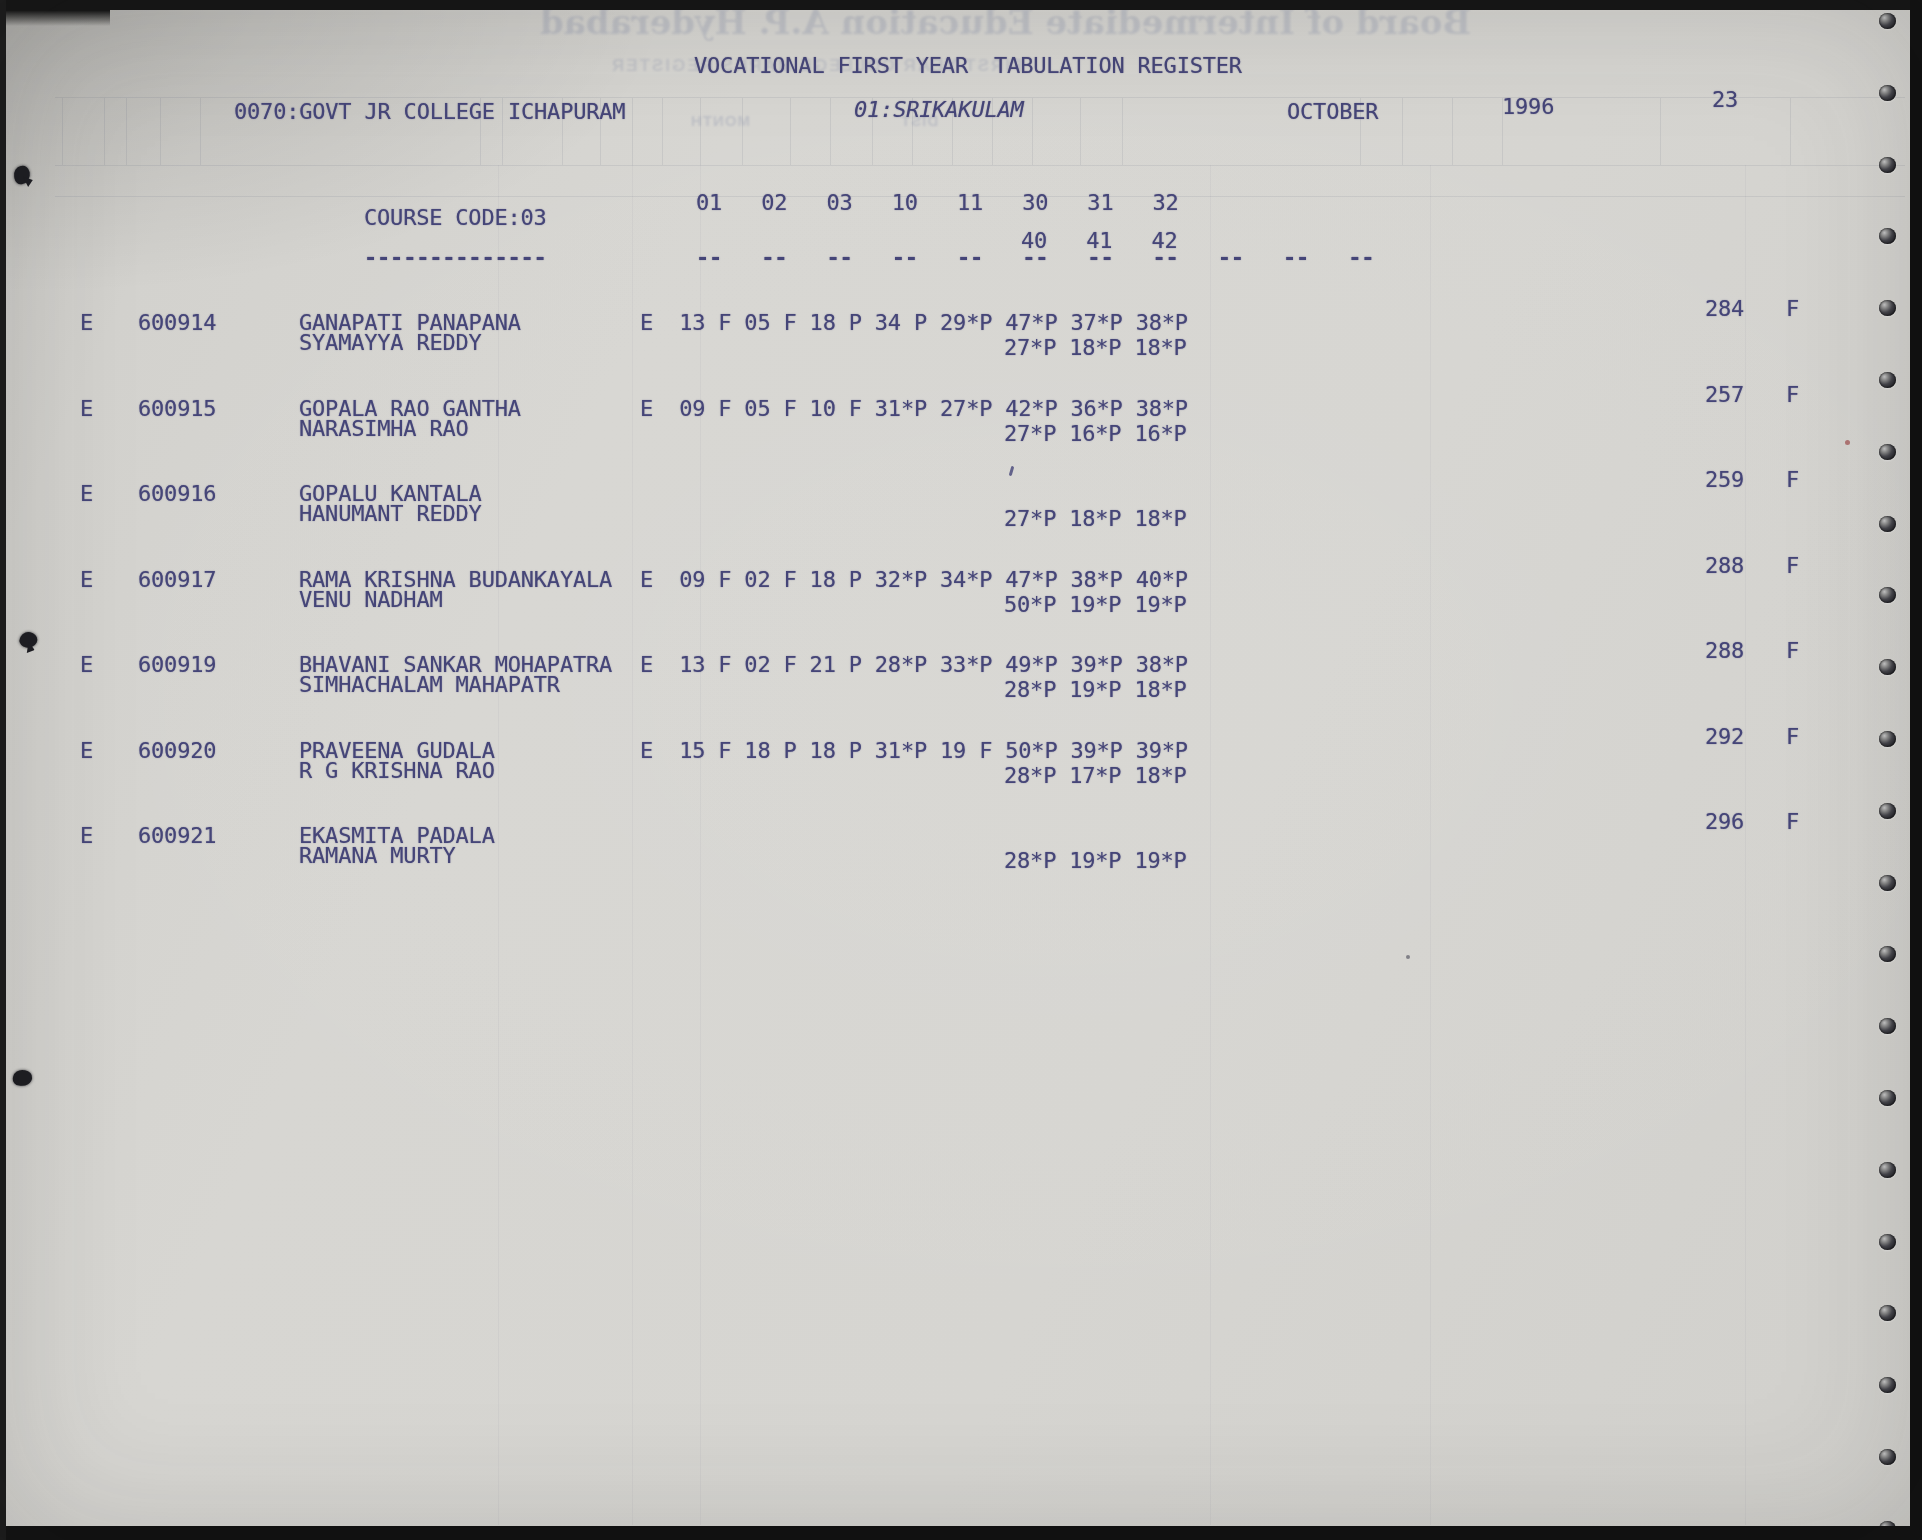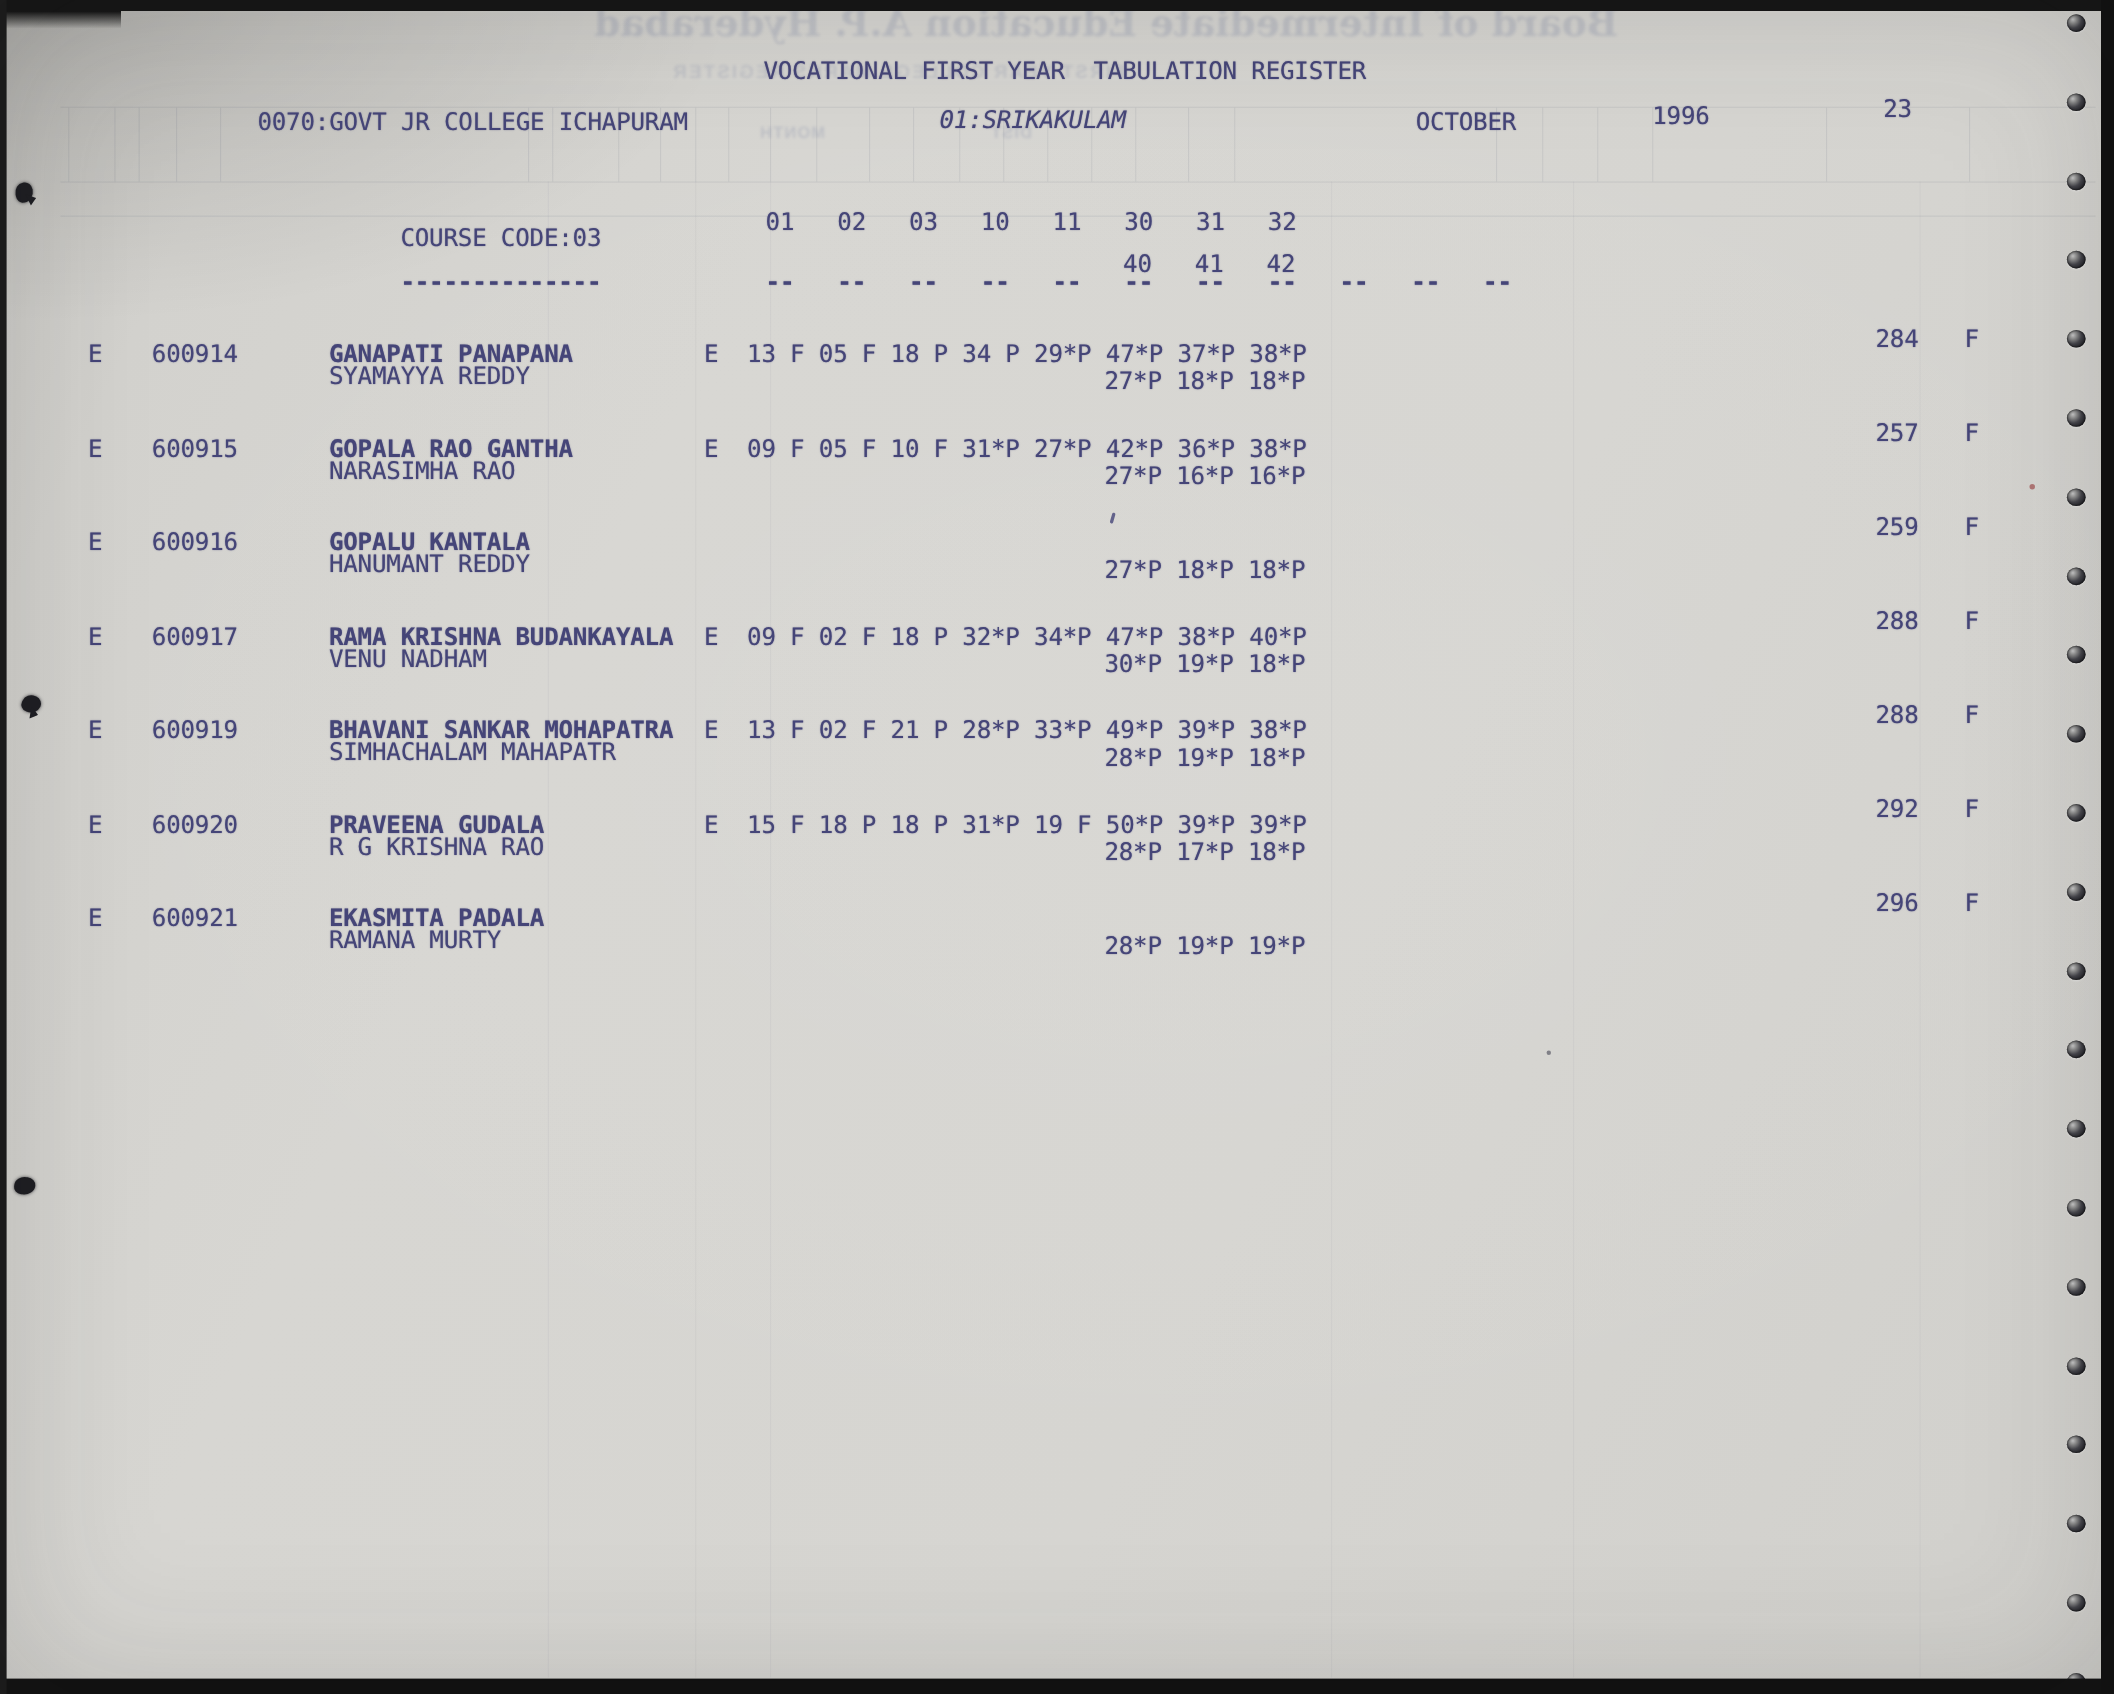--- a/index.html
+++ b/index.html
@@ -56,21 +56,21 @@
   
   .mono{
     position:absolute;font-family:"DejaVu Sans Mono",monospace;
     font-size:22px;letter-spacing:-0.2px;line-height:25px;color:#454578;
     white-space:pre;text-shadow:0 0 1.3px rgba(62,62,112,0.6);
   }
   .dashes{font-weight:bold;}
   .student-row{position:absolute;left:0;width:1922px;height:62px;}
   .student-row .medium{left:80px;top:0;}
   .student-row .roll{left:138px;top:0;}
-  .student-row .name1{left:299px;top:0;font-weight:bold;}
+  .student-row .name1{left:299px;top:0;}
   .student-row .name2{left:299px;top:20px;}
   .student-row .marks1{left:640px;top:0;}
   .student-row .marks2{left:1004px;top:25px;}
   .student-row .total{left:1705px;top:-14px;}
   .student-row .result{left:1786px;top:-14px;}
   
   .speck{position:absolute;border-radius:50%;}
 </style>
 </head>
 <body>
@@ -167,21 +167,21 @@
     <span class="mono total">259</span>
     <span class="mono result">F</span>
   </div>
 
   <div class="student-row" style="top: 566.5px;">
     <span class="mono medium">E</span>
     <span class="mono roll">600917</span>
     <span class="mono name1">RAMA KRISHNA BUDANKAYALA</span>
     <span class="mono name2">VENU NADHAM</span>
     <span class="mono marks1">E  09 F 02 F 18 P 32*P 34*P 47*P 38*P 40*P</span>
-    <span class="mono marks2">30*P 19*P 18*P</span>
+    <span class="mono marks2">50*P 19*P 19*P</span>
     <span class="mono total">288</span>
     <span class="mono result">F</span>
   </div>
 
   <div class="student-row" style="top: 652px;">
     <span class="mono medium">E</span>
     <span class="mono roll">600919</span>
     <span class="mono name1">BHAVANI SANKAR MOHAPATRA</span>
     <span class="mono name2">SIMHACHALAM MAHAPATR</span>
     <span class="mono marks1">E  13 F 02 F 21 P 28*P 33*P 49*P 39*P 38*P</span>

